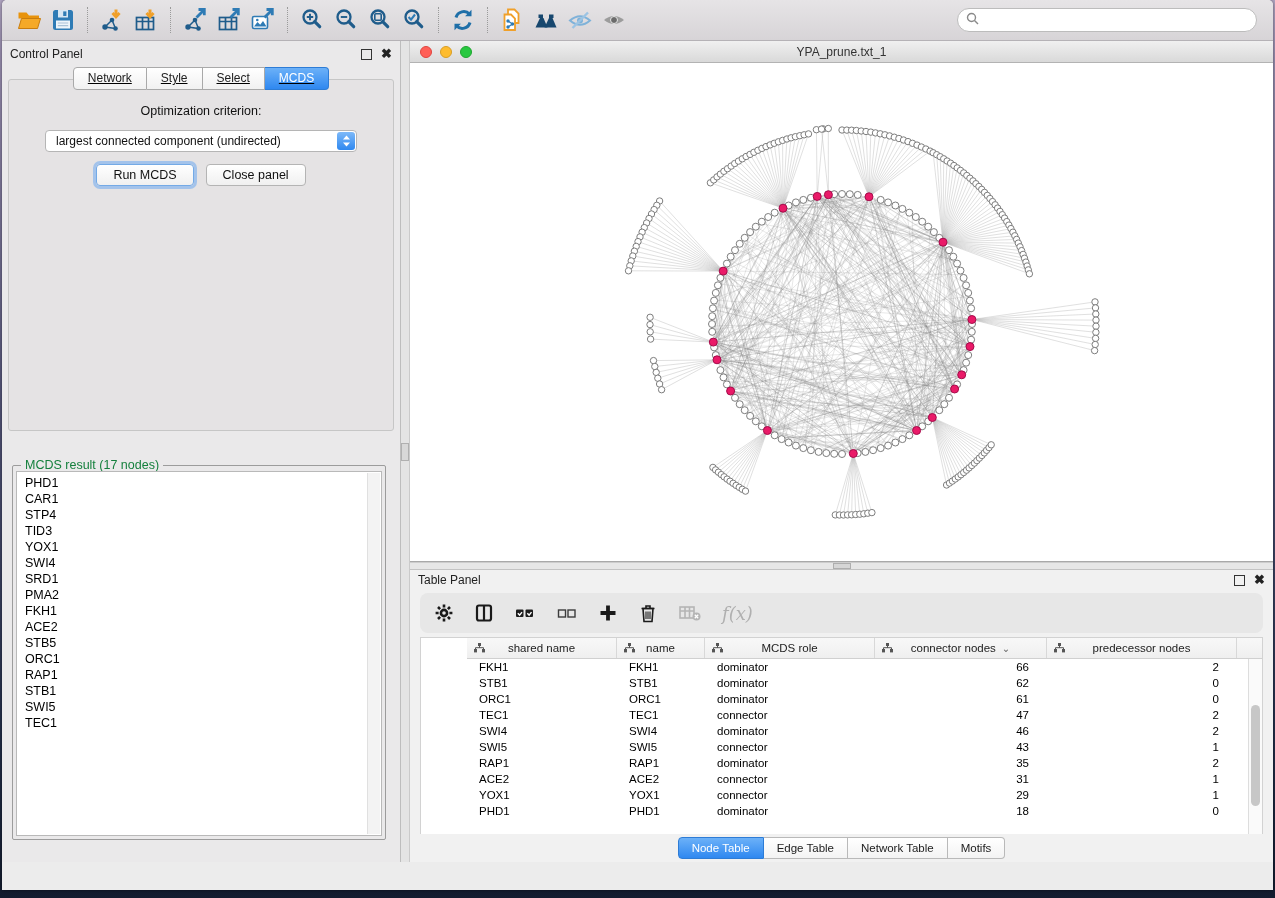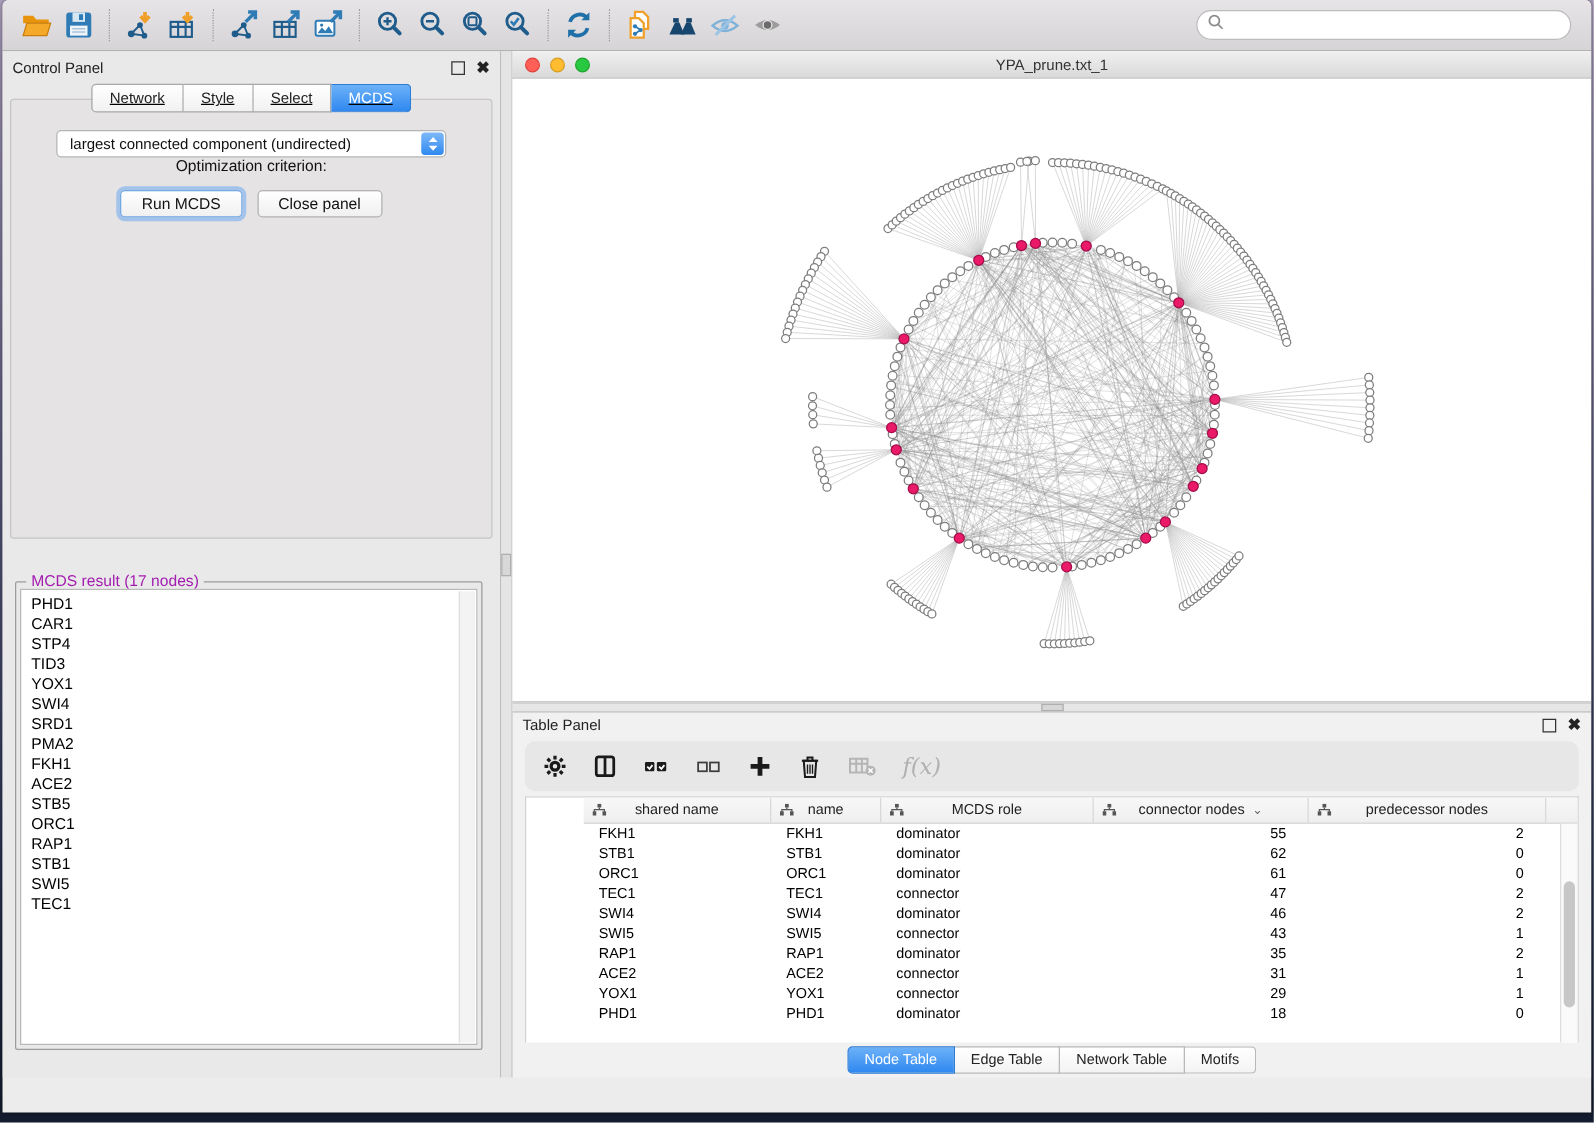--- a/index.html
+++ b/index.html
@@ -50,21 +50,21 @@
                background:linear-gradient(#7db9f9,#2f88f0);display:flex;flex-direction:column;
                align-items:center;justify-content:center;}
   #crit-select .stepper svg{display:block;}
   #mcds-buttons{display:flex;justify-content:center;gap:12px;margin-top:12px;}
   .mac-btn{height:22px;padding:0 16px;font-size:12.5px;background:linear-gradient(#fff,#f0f0f0);
            border:1px solid #b4b4b4;border-radius:4px;color:#111;}
   .mac-btn.focused{border-color:#74aae6;box-shadow:0 0 0 3px rgba(110,170,240,.55);}
 
   #result-group{position:absolute;left:10px;right:14px;top:424px;bottom:22px;
                 border:1px solid #9c9c9c;border-radius:2px;}
-  #result-legend{position:absolute;top:-8px;left:8px;background:#eae9ea;padding:0 4px;font-size:12.5px;color:#a21caf;}
+  #result-legend{position:absolute;top:-8px;left:8px;background:#eae9ea;padding:0 4px;font-size:12.5px;color:#15803d;}
   #result-list{position:absolute;left:3px;right:3px;top:5px;bottom:3px;background:#fff;
                border:1px solid #b9b9b9;overflow:hidden;}
   #result-items{padding:3px 0 0 8px;}
   .result-item{font-size:12.5px;line-height:16px;color:#000;}
   #result-scroll{position:absolute;top:1px;bottom:1px;right:1px;width:12px;background:#f3f3f3;border-left:1px solid #e0e0e0;}
 
   
   #net-frame{height:520px;flex:none;border-bottom:1px solid #a8a8a8;background:#fff;display:flex;flex-direction:column;}
   #net-titlebar{height:21px;flex:none;background:linear-gradient(#f0f0f0,#d9d9d9);border-bottom:1px solid #b3b3b3;
                 position:relative;display:flex;align-items:center;justify-content:center;}
@@ -301,30 +301,30 @@
           <span class="close-glyph">✖</span>
         </span>
       </div>
       <div id="cp-tabs">
           <div class="cp-tab">Network</div>
           <div class="cp-tab">Style</div>
           <div class="cp-tab">Select</div>
           <div class="cp-tab selected">MCDS</div>
         </div>
       <div id="mcds-box">
+        <div id="crit-label">Optimization criterion:</div>
         <div id="crit-select">
           <span class="val">largest connected component (undirected)</span>
           <span class="stepper">
             <svg width="9" height="12" viewBox="0 0 9 12">
                 <path d="M4.5 0.5L8 4.5H1z" fill="#fff"></path>
                 <path d="M4.5 11.5L1 7.5h7z" fill="#fff"></path>
               </svg>
           </span>
         </div>
-        <div id="crit-label">Optimization criterion:</div>
         <div id="mcds-buttons">
           <button class="mac-btn focused">Run MCDS</button>
           <button class="mac-btn">Close panel</button>
         </div>
       </div>
       <div id="result-group">
         <span id="result-legend">MCDS result (17 nodes)</span>
         <div id="result-list">
           <div id="result-items">
               <div class="result-item">PHD1</div>
@@ -764,21 +764,21 @@
                 </svg>
                 <span>predecessor nodes</span>
               </div>
               <div class="hcell" style="flex: 1 1 0%; border-right: none;"></div>
             </div>
           <div id="tbl-body">
               <div class="trow">
                 <div class="tcell txt" style="width: 150px; flex: 0 0 auto;">FKH1</div>
                 <div class="tcell txt" style="width: 88px; flex: 0 0 auto;">FKH1</div>
                 <div class="tcell txt" style="width: 170px; flex: 0 0 auto;">dominator</div>
-                <div class="tcell num" style="width: 172px; flex: 0 0 auto;">55</div>
+                <div class="tcell num" style="width: 172px; flex: 0 0 auto;">66</div>
                 <div class="tcell num" style="width: 190px; flex: 0 0 auto;">2</div>
               </div>
               <div class="trow">
                 <div class="tcell txt" style="width: 150px; flex: 0 0 auto;">STB1</div>
                 <div class="tcell txt" style="width: 88px; flex: 0 0 auto;">STB1</div>
                 <div class="tcell txt" style="width: 170px; flex: 0 0 auto;">dominator</div>
                 <div class="tcell num" style="width: 172px; flex: 0 0 auto; text-align: right;">62</div>
                 <div class="tcell num" style="width: 190px; flex: 0 0 auto;">0</div>
               </div>
               <div class="trow">

